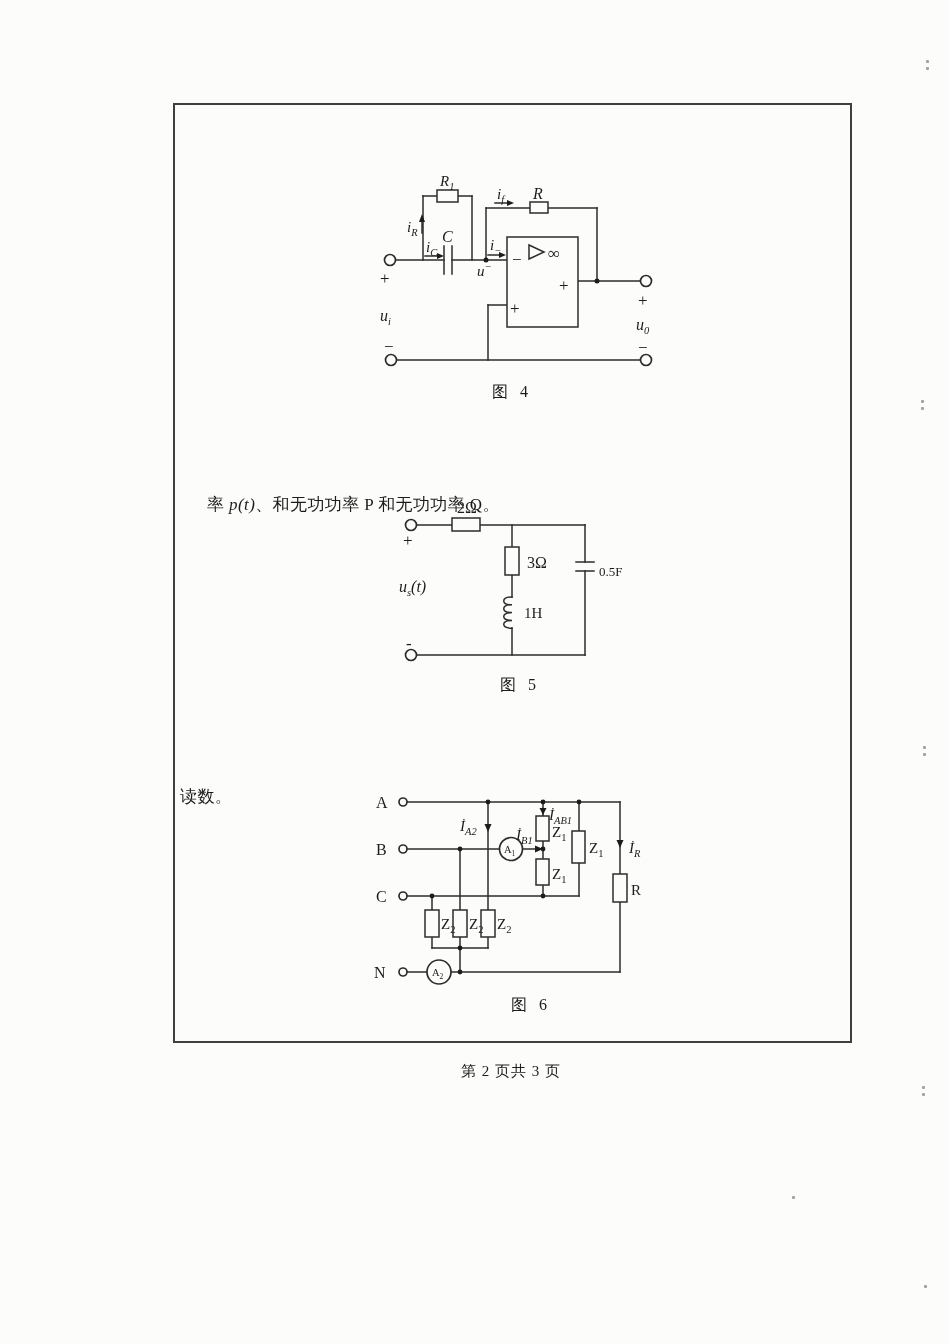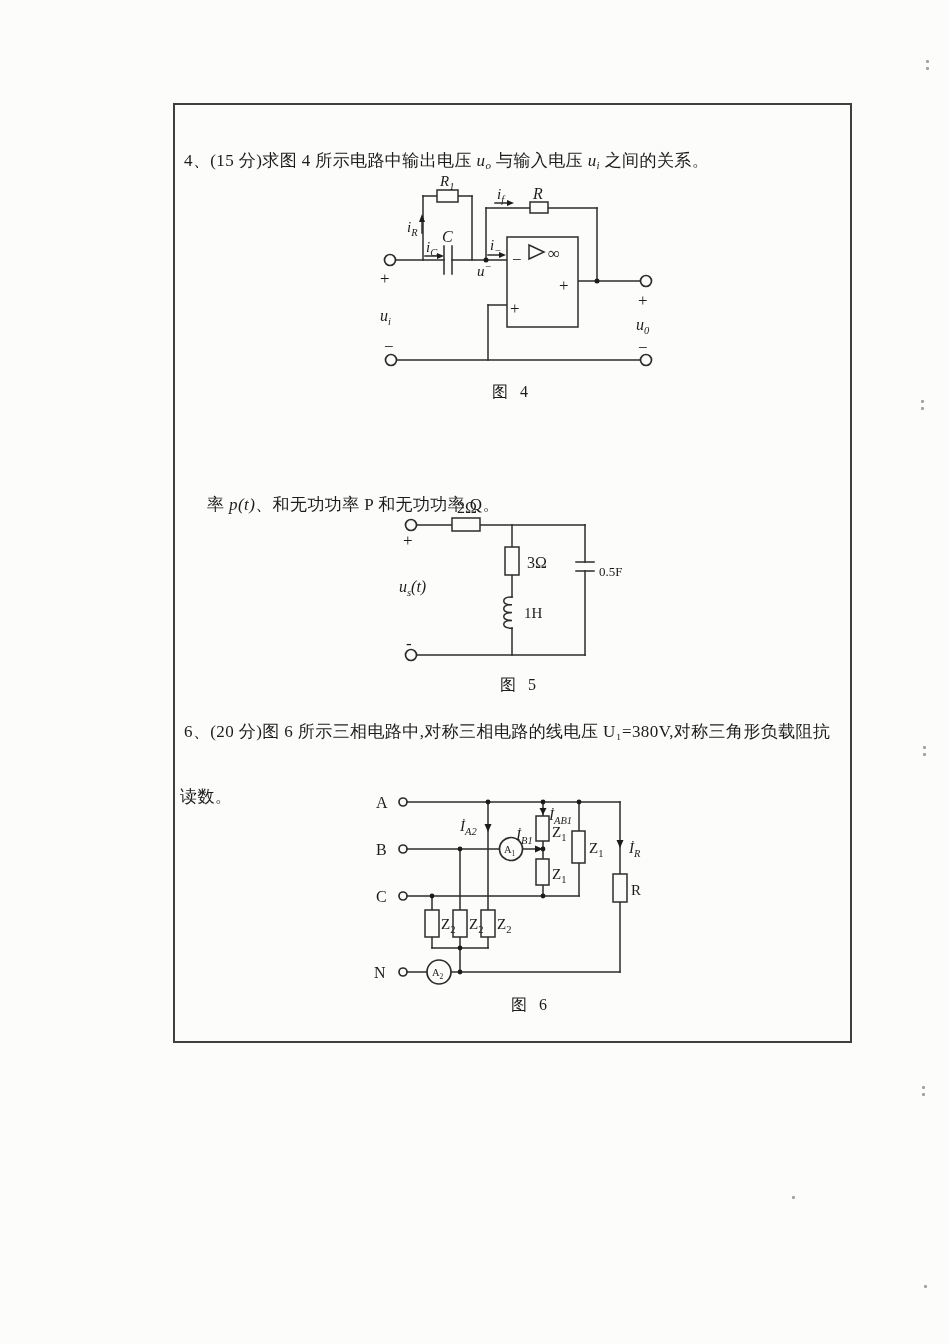--- a/index.html
+++ b/index.html
@@ -33,21 +33,20 @@
   .ah{fill:#1c1c1c;stroke:none;}
   .tri{fill:none;stroke:#2c2c2c;stroke-width:1.5;}
   .speck{position:absolute;width:3px;height:3px;background:#a2a2a2;border-radius:1px;}
 </style>
 </head>
 <body>
 
 <div class="page">
   <div class="frame"></div>
 
-  <p class="tline" style="left:184px;top:132px;"><span>4、(15 分)求图 4 所示电路中输出电压 </span><i><span>u</span><sub>o</sub></i><span> 与输入电压 </span><i><span>u</span><sub>i</sub></i><span> 之间的关系。</span></p>
 
   <svg class="fig" style="left:365px;top:175px;" width="310" height="230" viewBox="365 175 310 230">
     <g class="wire">
       <line x1="396" y1="260" x2="444" y2="260"></line>
       <line x1="444" y1="246" x2="444" y2="274"></line>
       <line x1="452" y1="246" x2="452" y2="274"></line>
       <line x1="452" y1="260" x2="507" y2="260"></line>
       <line x1="423" y1="260" x2="423" y2="196"></line>
       <line x1="423" y1="196" x2="437" y2="196"></line>
       <line x1="458" y1="196" x2="472" y2="196"></line>
@@ -123,21 +122,20 @@
     <text class="big" x="457" y="513">2Ω</text>
     <text class="big" x="527" y="568">3Ω</text>
     <text x="524" y="618">1H</text>
     <text class="small" x="599" y="576">0.5F</text>
     <text class="sign" x="403" y="546">+</text>
     <text class="sign" x="406" y="649">-</text>
     <text class="it big" x="399" y="592"><tspan>u</tspan><tspan class="sub" dy="3.5">s</tspan><tspan dy="-3.5">(t)</tspan></text>
     <text class="cap" x="520" y="690" text-anchor="middle">图 5</text>
   </svg>
 
-  <p class="tline" style="left:184px;top:703px;">6、(20 分)图 6 所示三相电路中,对称三相电路的线电压 U₁=380V,对称三角形负载阻抗</p>
   <p class="tline" style="left:180px;top:768px;text-align:center;">读数。</p>
 
   <svg class="fig" style="left:360px;top:788px;" width="305" height="235" viewBox="360 788 305 235">
     <g class="wire">
       <line x1="407" y1="802" x2="620" y2="802"></line>
       <line x1="407" y1="849" x2="499" y2="849"></line>
       <line x1="522" y1="849" x2="536" y2="849"></line>
       <line x1="407" y1="896" x2="579" y2="896"></line>
       <line x1="407" y1="972" x2="427" y2="972"></line>
       <line x1="451" y1="972" x2="620" y2="972"></line>
@@ -196,20 +194,21 @@
     <text class="it" x="629" y="853"><tspan>İ</tspan><tspan class="sub" dy="3.5">R</tspan></text>
     <text x="631" y="895">R</text>
     <text x="441" y="929"><tspan>Z</tspan><tspan class="sub" dy="3.5">2</tspan></text>
     <text x="469" y="929"><tspan>Z</tspan><tspan class="sub" dy="3.5">2</tspan></text>
     <text x="497" y="929"><tspan>Z</tspan><tspan class="sub" dy="3.5">2</tspan></text>
     <text class="amm" x="504" y="853"><tspan>A</tspan><tspan class="ammsub" dy="2.5">1</tspan></text>
     <text class="amm" x="432" y="976"><tspan>A</tspan><tspan class="ammsub" dy="2.5">2</tspan></text>
     <text class="cap" x="531" y="1010" text-anchor="middle">图 6</text>
   </svg>
 
+  <div class="footer">第 2 页共 3 页</div>
 
   <div class="speck" style="left:926px;top:60px;"></div>
   <div class="speck" style="left:926px;top:67px;"></div>
   <div class="speck" style="left:921px;top:400px;"></div>
   <div class="speck" style="left:921px;top:407px;"></div>
   <div class="speck" style="left:923px;top:746px;"></div>
   <div class="speck" style="left:923px;top:753px;"></div>
   <div class="speck" style="left:922px;top:1086px;"></div>
   <div class="speck" style="left:922px;top:1093px;"></div>
   <div class="speck" style="left:792px;top:1196px;"></div>

